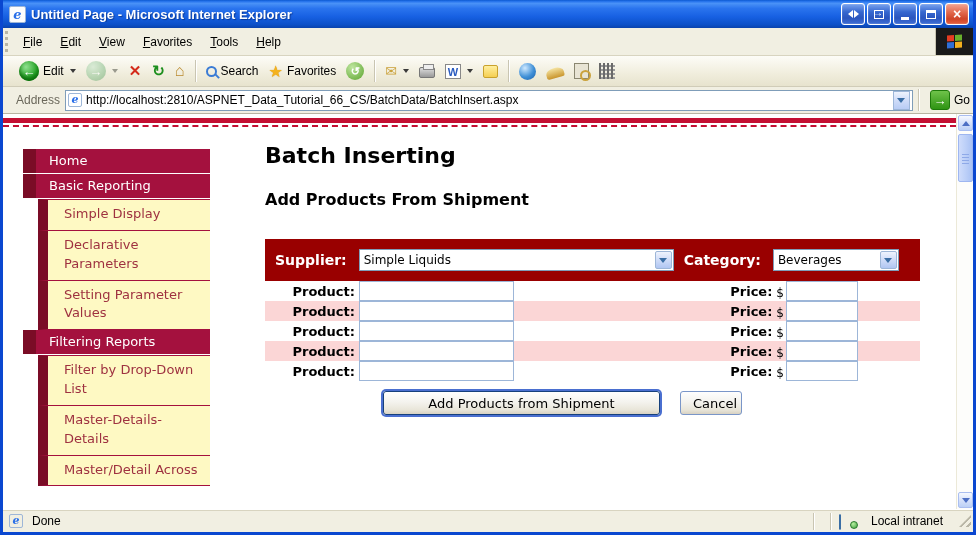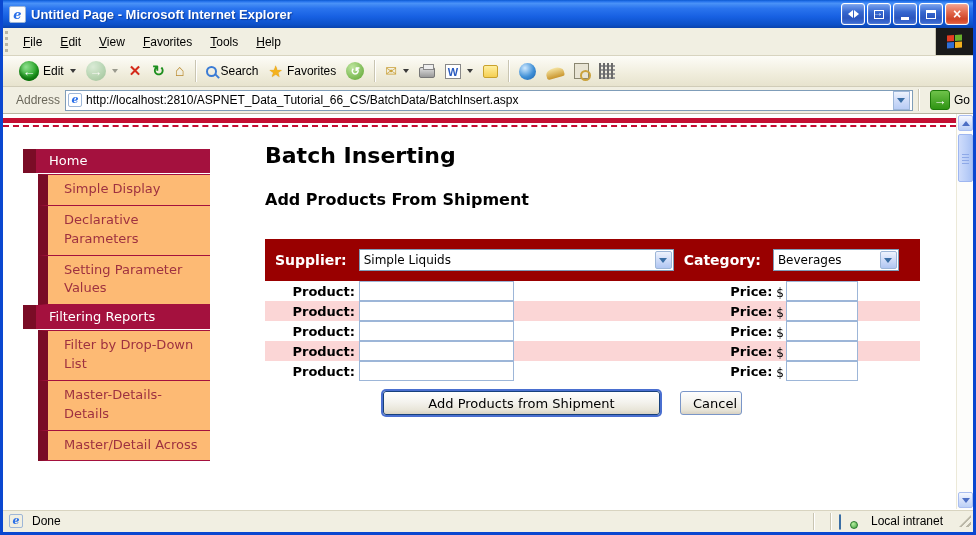--- a/index.html
+++ b/index.html
@@ -99,21 +99,21 @@
   .page-head { display:flex; align-items:flex-start; padding:4px 8px 2px 14px; }
   .site-title { font-family:"Liberation Sans",sans-serif; font-size:28px; color:#000; flex:1; letter-spacing:0; }
   .breadcrumb { font-size:12px; font-weight:bold; color:#000; margin-top:12px; white-space:nowrap; }
   .breadcrumb a { color:#a4113e; text-decoration:underline; }
   .bc-sep { padding:0 4px; font-weight:bold; }
   .dashed { border-top:2px dashed #c30e32; margin:2px 0 0 0; }
 
   .body-row { display:flex; }
   .sidebar { width:187px; margin:22px 0 0 20px; flex:0 0 187px; font-size:13px; }
   .nav-l1 { background:#a4113e; border-left:13px solid #7a0c26; color:#fff; padding:4px 6px 5px 13px; margin-bottom:1px; }
-  .nav-l2 { background:#fdba74; border-left:10px solid #7a0c26; color:#9e3140; padding:5px 6px 6px 16px; margin-left:15px; border-bottom:1px solid #a4113e; line-height:1.45; }
+  .nav-l2 { background:#fef9c3; border-left:10px solid #7a0c26; color:#9e3140; padding:5px 6px 6px 16px; margin-left:15px; border-bottom:1px solid #a4113e; line-height:1.45; }
   .nav-l2.first { border-top:1px solid #a4113e; }
 
   .main { flex:1; margin-left:55px; margin-right:36px; }
   .main-title { font-size:22px; font-weight:bold; color:#000; margin-top:16px; }
   .main-sub { font-size:16px; font-weight:bold; color:#000; margin-top:22px; }
 
   .form-table { margin-top:30px; width:100%; }
   .form-head { background:#990000; height:42px; display:flex; align-items:center; color:#fff; font-weight:bold; font-size:14px; }
   .form-head .lbl { margin-left:10px; }
   .xp-select { background:#fff; border:1px solid #7f9db9; height:22px; display:flex; align-items:center; font-weight:normal; color:#000; font-size:12px; padding-left:4px; position:relative; }
@@ -292,20 +292,21 @@
     <div class="content-inner">
       <div class="redbar"></div>
 
 
       <div class="dashed"></div>
 
       <div class="body-row">
 
         <div class="sidebar">
           <div class="nav-l1">Home</div>
+          <div class="nav-l1">Basic Reporting</div>
           <div class="nav-l2 first">Simple Display</div>
           <div class="nav-l2">Declarative Parameters</div>
           <div class="nav-l2">Setting Parameter Values</div>
           <div class="nav-l1">Filtering Reports</div>
           <div class="nav-l2 first">Filter by Drop-Down List</div>
           <div class="nav-l2">Master-Details-Details</div>
           <div class="nav-l2">Master/Detail Across</div>
         </div>
 
         <div class="main">

